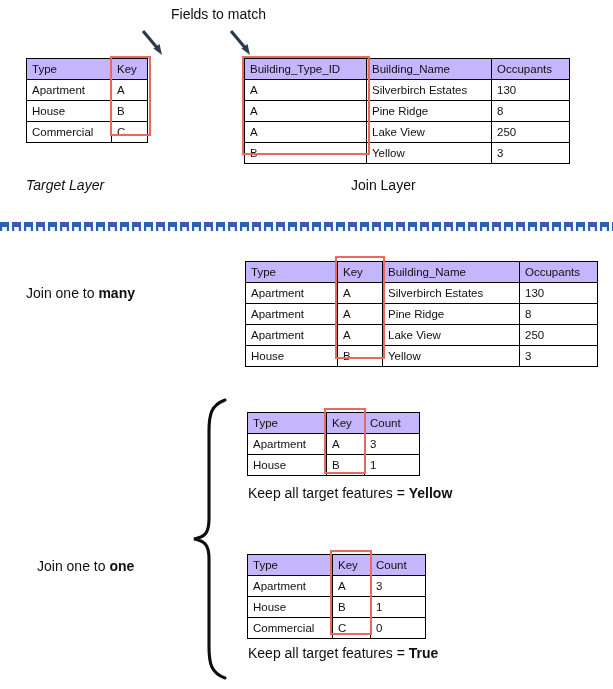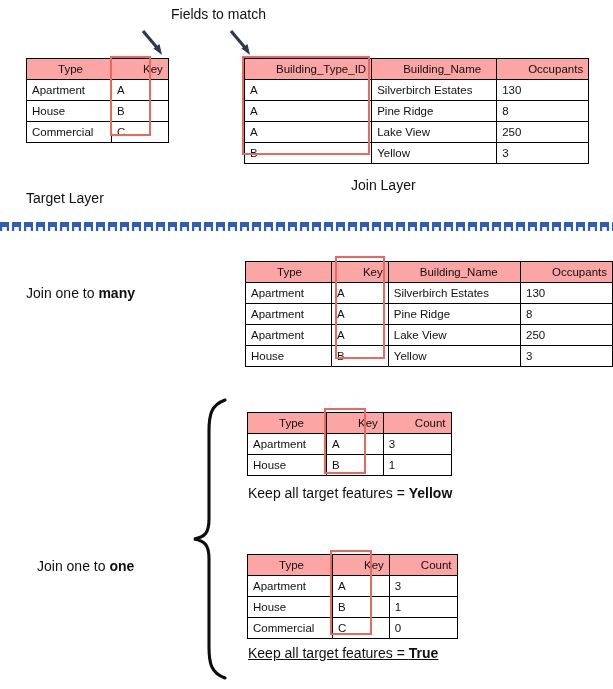--- a/index.html
+++ b/index.html
@@ -27,22 +27,21 @@
     text-align:left;
     padding:1px 5px;
     height:18px;
     line-height:17px;
     white-space:nowrap;
     overflow:hidden;
     color:#101010;
     background:#fff;
   }
   table.dtab th{
-    background:#fca5a5;
-    padding-left:31px;
+    background:#c4b5fd;
   }
 
   
   .hl{
     position:absolute;
     border:2.5px solid #e8695e;
     box-sizing:border-box;
     pointer-events:none;
     background:transparent;
   }
@@ -141,21 +140,21 @@
       <tr>
         <td>B</td>
         <td>Yellow</td>
         <td>3</td>
       </tr>
     </tbody>
   </table>
   <div class="hl" style="left:-2px;top:-2px;width:128px;height:99px;"></div>
 </div>
 
-<div class="abs lbl big" style="left:26px;top:190px;">Target Layer</div>
+<div class="abs lbl big" style="left:26px;top:177px;font-style:italic;">Target Layer</div>
 <div class="abs lbl big" style="left:309px;top:177px;margin-left:42px;">Join Layer</div>
 
 <div class="abs divider">
   <svg width="613" height="14" viewBox="0 0 613 14">
     <defs>
       <pattern id="dashpat" x="0" y="0" width="12" height="14" patternUnits="userSpaceOnUse">
         <rect x="0" y="2" width="9" height="5" fill="#2e5fb4"></rect>
         <rect x="0" y="7" width="2.2" height="4" fill="#2e5fb4"></rect>
         <rect x="6.8" y="7" width="2.2" height="4" fill="#2e5fb4"></rect>
       </pattern>
@@ -292,15 +291,15 @@
       <tr>
         <td>Commercial</td>
         <td>C</td>
         <td>0</td>
       </tr>
     </tbody>
   </table>
   <div class="hl" style="left:83px;top:-4px;width:42px;height:85px;"></div>
 </div>
 
-<div class="abs lbl big" style="left:248px;top:645px;text-decoration:underline;">
+<div class="abs lbl big" style="left:248px;top:645px;">
   <span>Keep all target features = </span><b>True</b>
 </div>
 
 </body></html>

